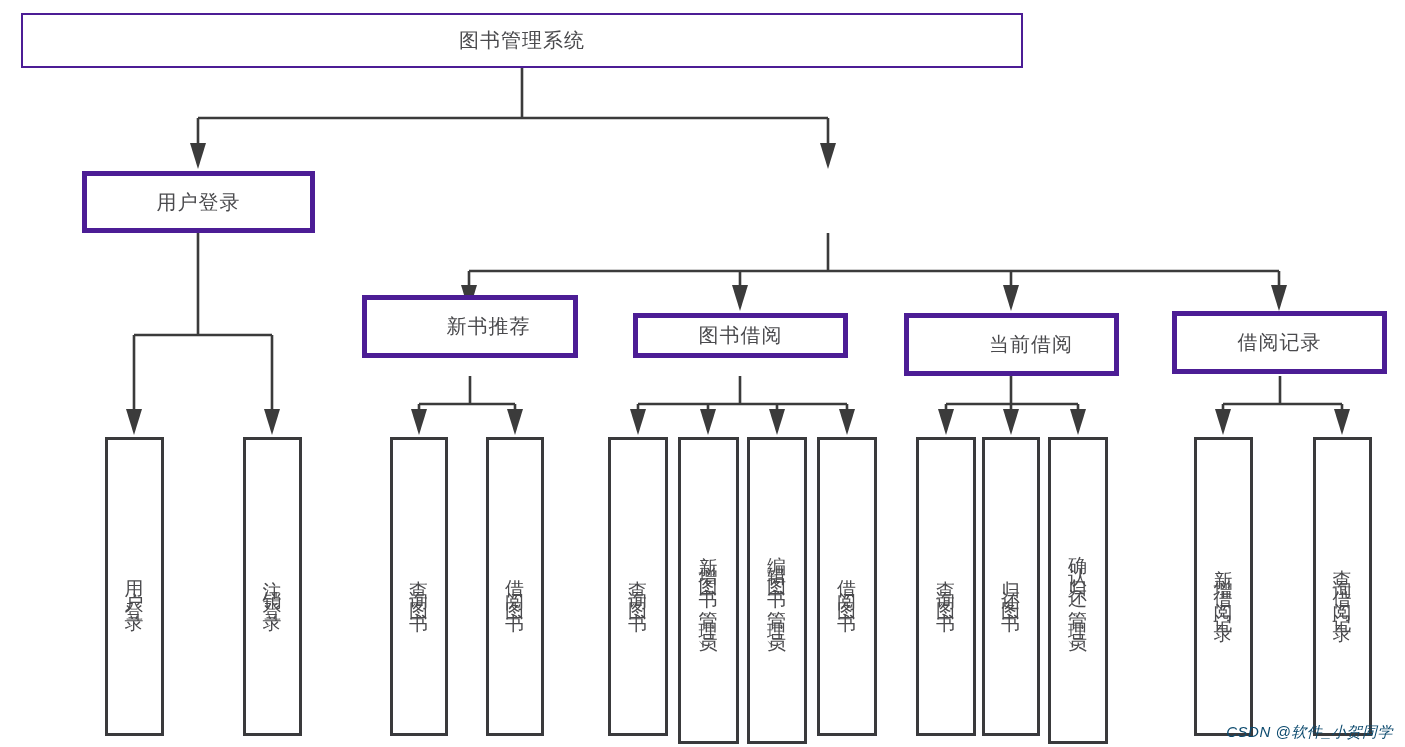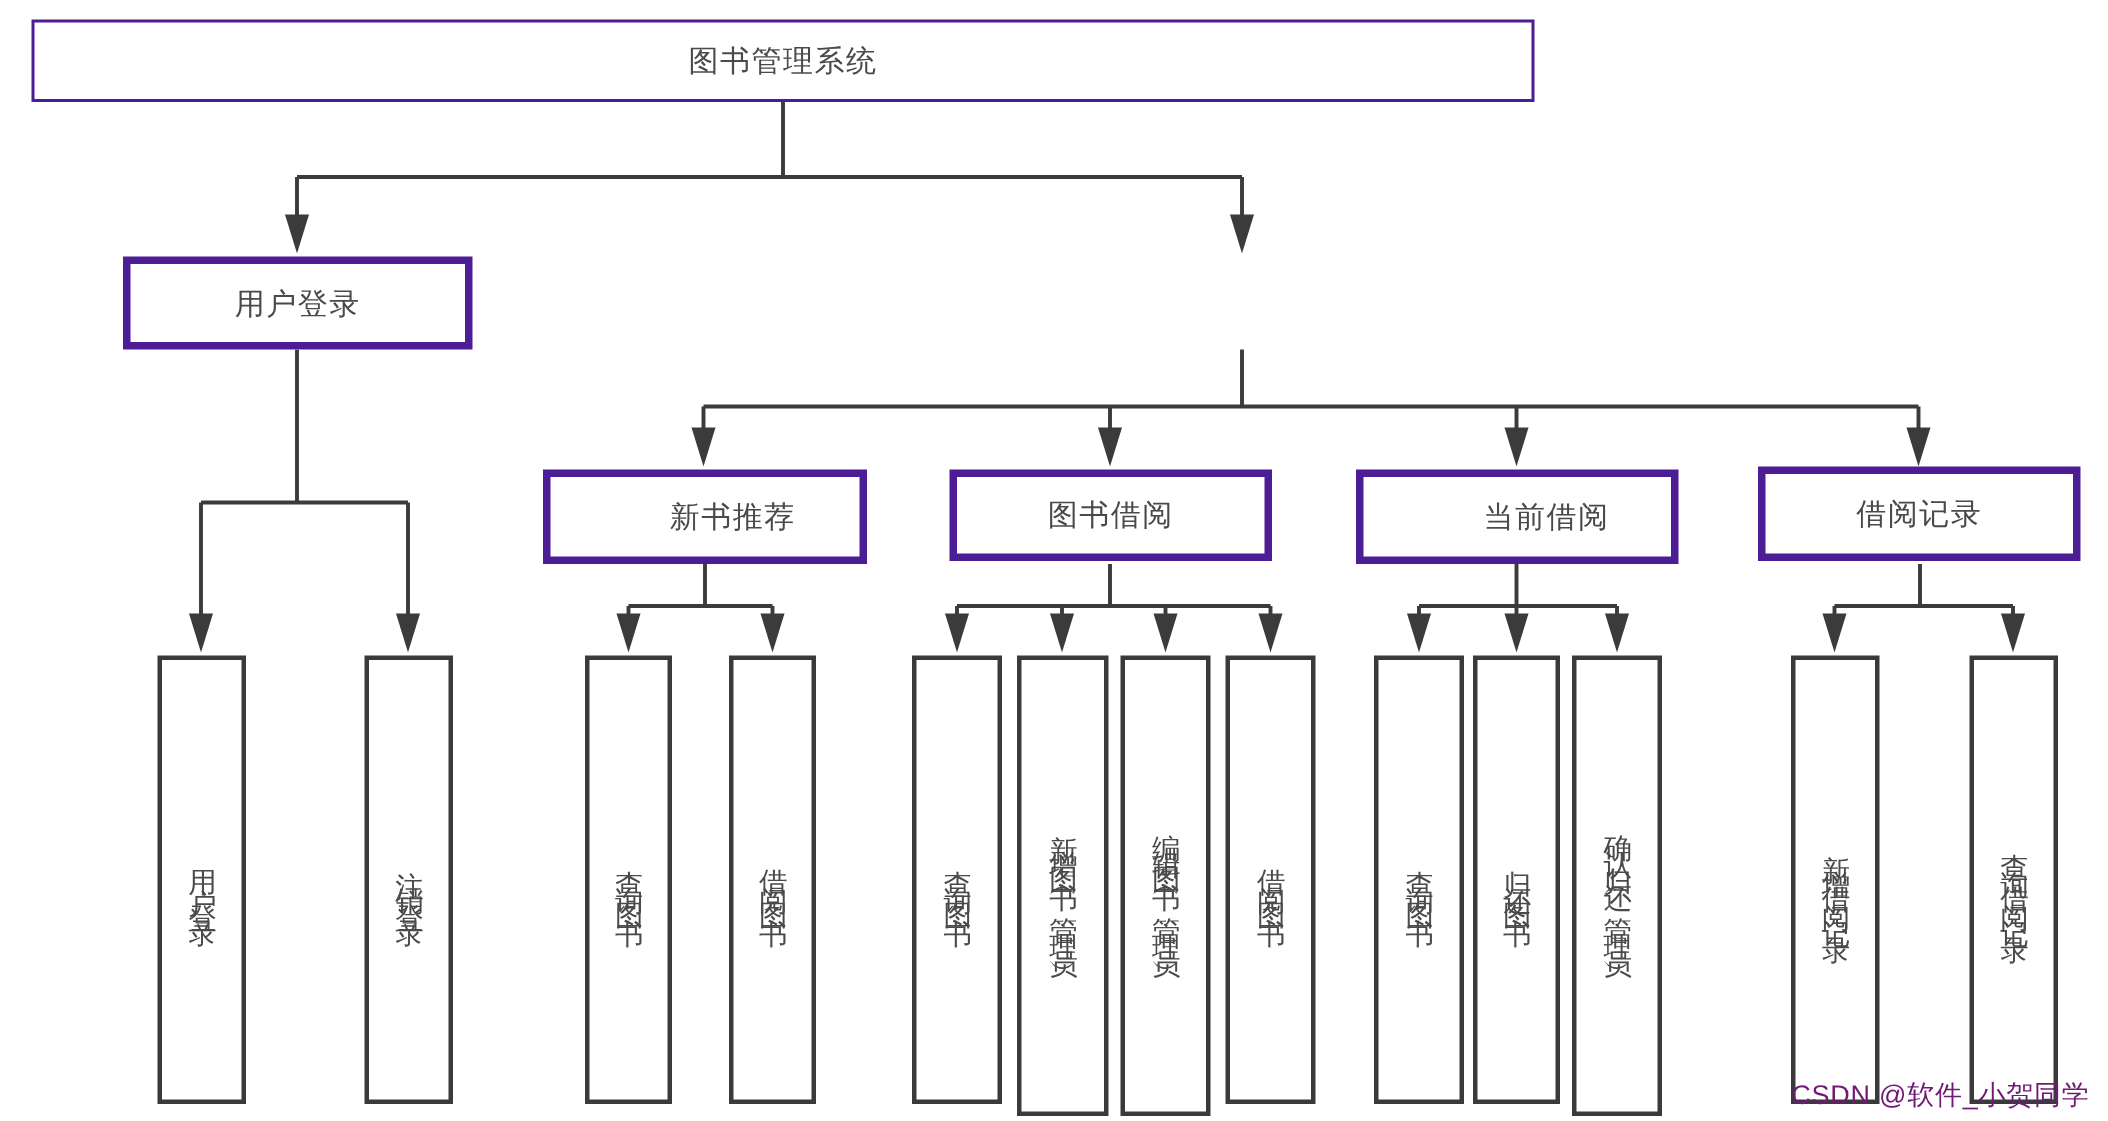--- a/index.html
+++ b/index.html
@@ -46,23 +46,24 @@
     writing-mode: vertical-rl;
     text-orientation: mixed;
     font-size: 19px;
     letter-spacing: 11px;
     line-height: 1;
   }
   .watermark {
     position: absolute;
     right: 12px;
     bottom: 5px;
-    font-size: 18px;
-    color: #701a75;
+    font-size: 15px;
+    color: #0c4a6e;
     letter-spacing: 0.5px;
+    font-style: italic;
   }
 </style>
 </head>
 <body>
 
 <div class="canvas">
 
   <svg class="wires" viewBox="0 0 1405 747" xmlns="http://www.w3.org/2000/svg">
     <g stroke="#3b3b3b" stroke-width="2.6" fill="none">
       <path d="M522 68 V118 M198 118 H828 M198 118 V145 M828 118 V145"></path>
@@ -93,22 +94,22 @@
       <polygon points="1078,435 1070,409 1086,409"></polygon>
       <polygon points="1223,435 1215,409 1231,409"></polygon>
       <polygon points="1342,435 1334,409 1350,409"></polygon>
     </g>
   </svg>
 
   <div class="node root" style="left:21px; top:13px; width:1002px; height:55px;">图书管理系统</div>
 
   <div class="node" style="left:82px; top:171px; width:233px; height:62px;">用户登录</div>
 
-  <div class="node" style="left:362px; top:313px; width:216px; height:63px;padding-left:37px;">新书推荐</div>
-  <div class="node" style="left:633px; top:313px; width:215px; height:61px;text-align:center;">图书借阅</div>
+  <div class="node" style="left:362px; top:295px; width:216px; height:63px;padding-left:37px;">新书推荐</div>
+  <div class="node" style="left:633px; top:313px; width:215px; height:45px;text-align:center;">图书借阅</div>
   <div class="node" style="left:904px; top:313px; width:215px; height:63px;padding-left:39px;">当前借阅</div>
   <div class="node" style="left:1172px; top:311px; width:215px; height:63px;">借阅记录</div>
 
   <div class="leaf" style="left:105px; top:437px; width:59px; height:299px;">用户登录</div>
   <div class="leaf" style="left:243px; top:437px; width:59px; height:299px;">注销登录</div>
 
   <div class="leaf" style="left:390px; top:437px; width:58px; height:299px;">查询图书</div>
   <div class="leaf" style="left:486px; top:437px; width:58px; height:299px;">借阅图书</div>
 
   <div class="leaf" style="left:608px; top:437px; width:60px; height:299px;">查询图书</div>

